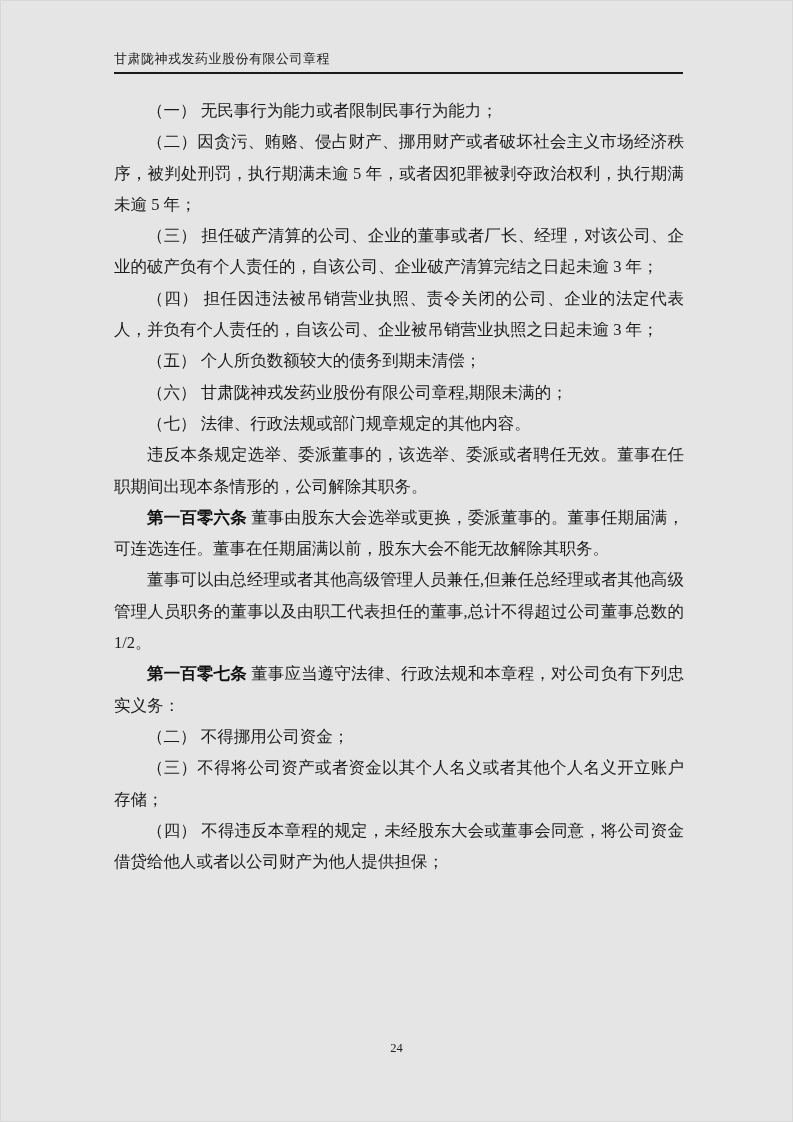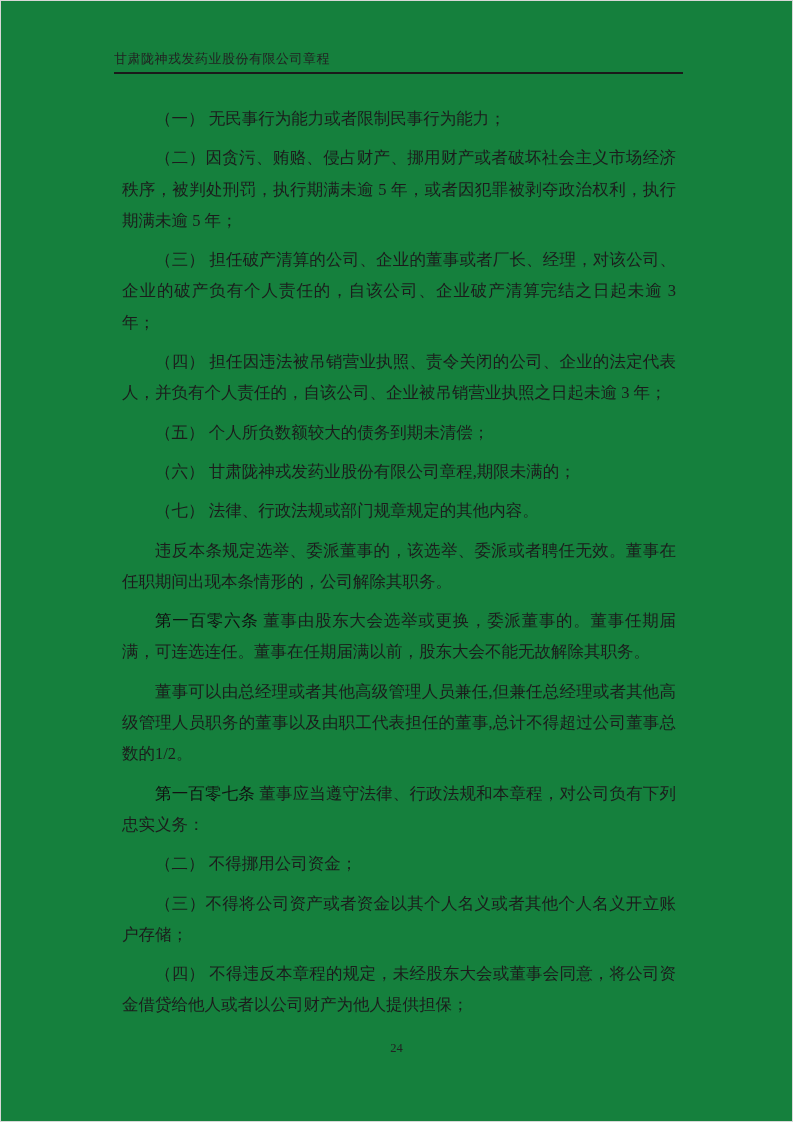--- a/index.html
+++ b/index.html
@@ -4,21 +4,21 @@
 <style>
   html, body {
     margin: 0;
     padding: 0;
     background: #ffffff;
   }
   .page {
     position: relative;
     width: 793px;
     height: 1122px;
-    background: #15803d;
+    background: #e5e5e5;
     box-sizing: border-box;
     border: 1px solid #d8d8d8;
     overflow: hidden;
     color: #1c1c1c;
     font-family: "Liberation Serif", "DejaVu Serif", serif;
   }
   .doc-header {
     position: absolute;
     left: 113px;
     top: 50px;
@@ -35,26 +35,26 @@
     left: 113px;
     top: 94px;
     width: 570px;
     font-size: 16.5px;
     line-height: 31.3px;
     text-align: justify;
     text-justify: inter-ideograph;
     color: #1c1c1c;
   }
   .doc-body p {
-    margin: 8px;
+    margin: 0;
     padding: 0;
     text-indent: 2em;
   }
   .article-term {
-    font-weight: normal;
+    font-weight: bold;
     font-family: "Liberation Sans", "DejaVu Sans", sans-serif;
     color: #111111;
   }
   .doc-footer {
     position: absolute;
     left: 0;
     top: 1040px;
     width: 100%;
     text-align: center;
     font-size: 12.5px;

